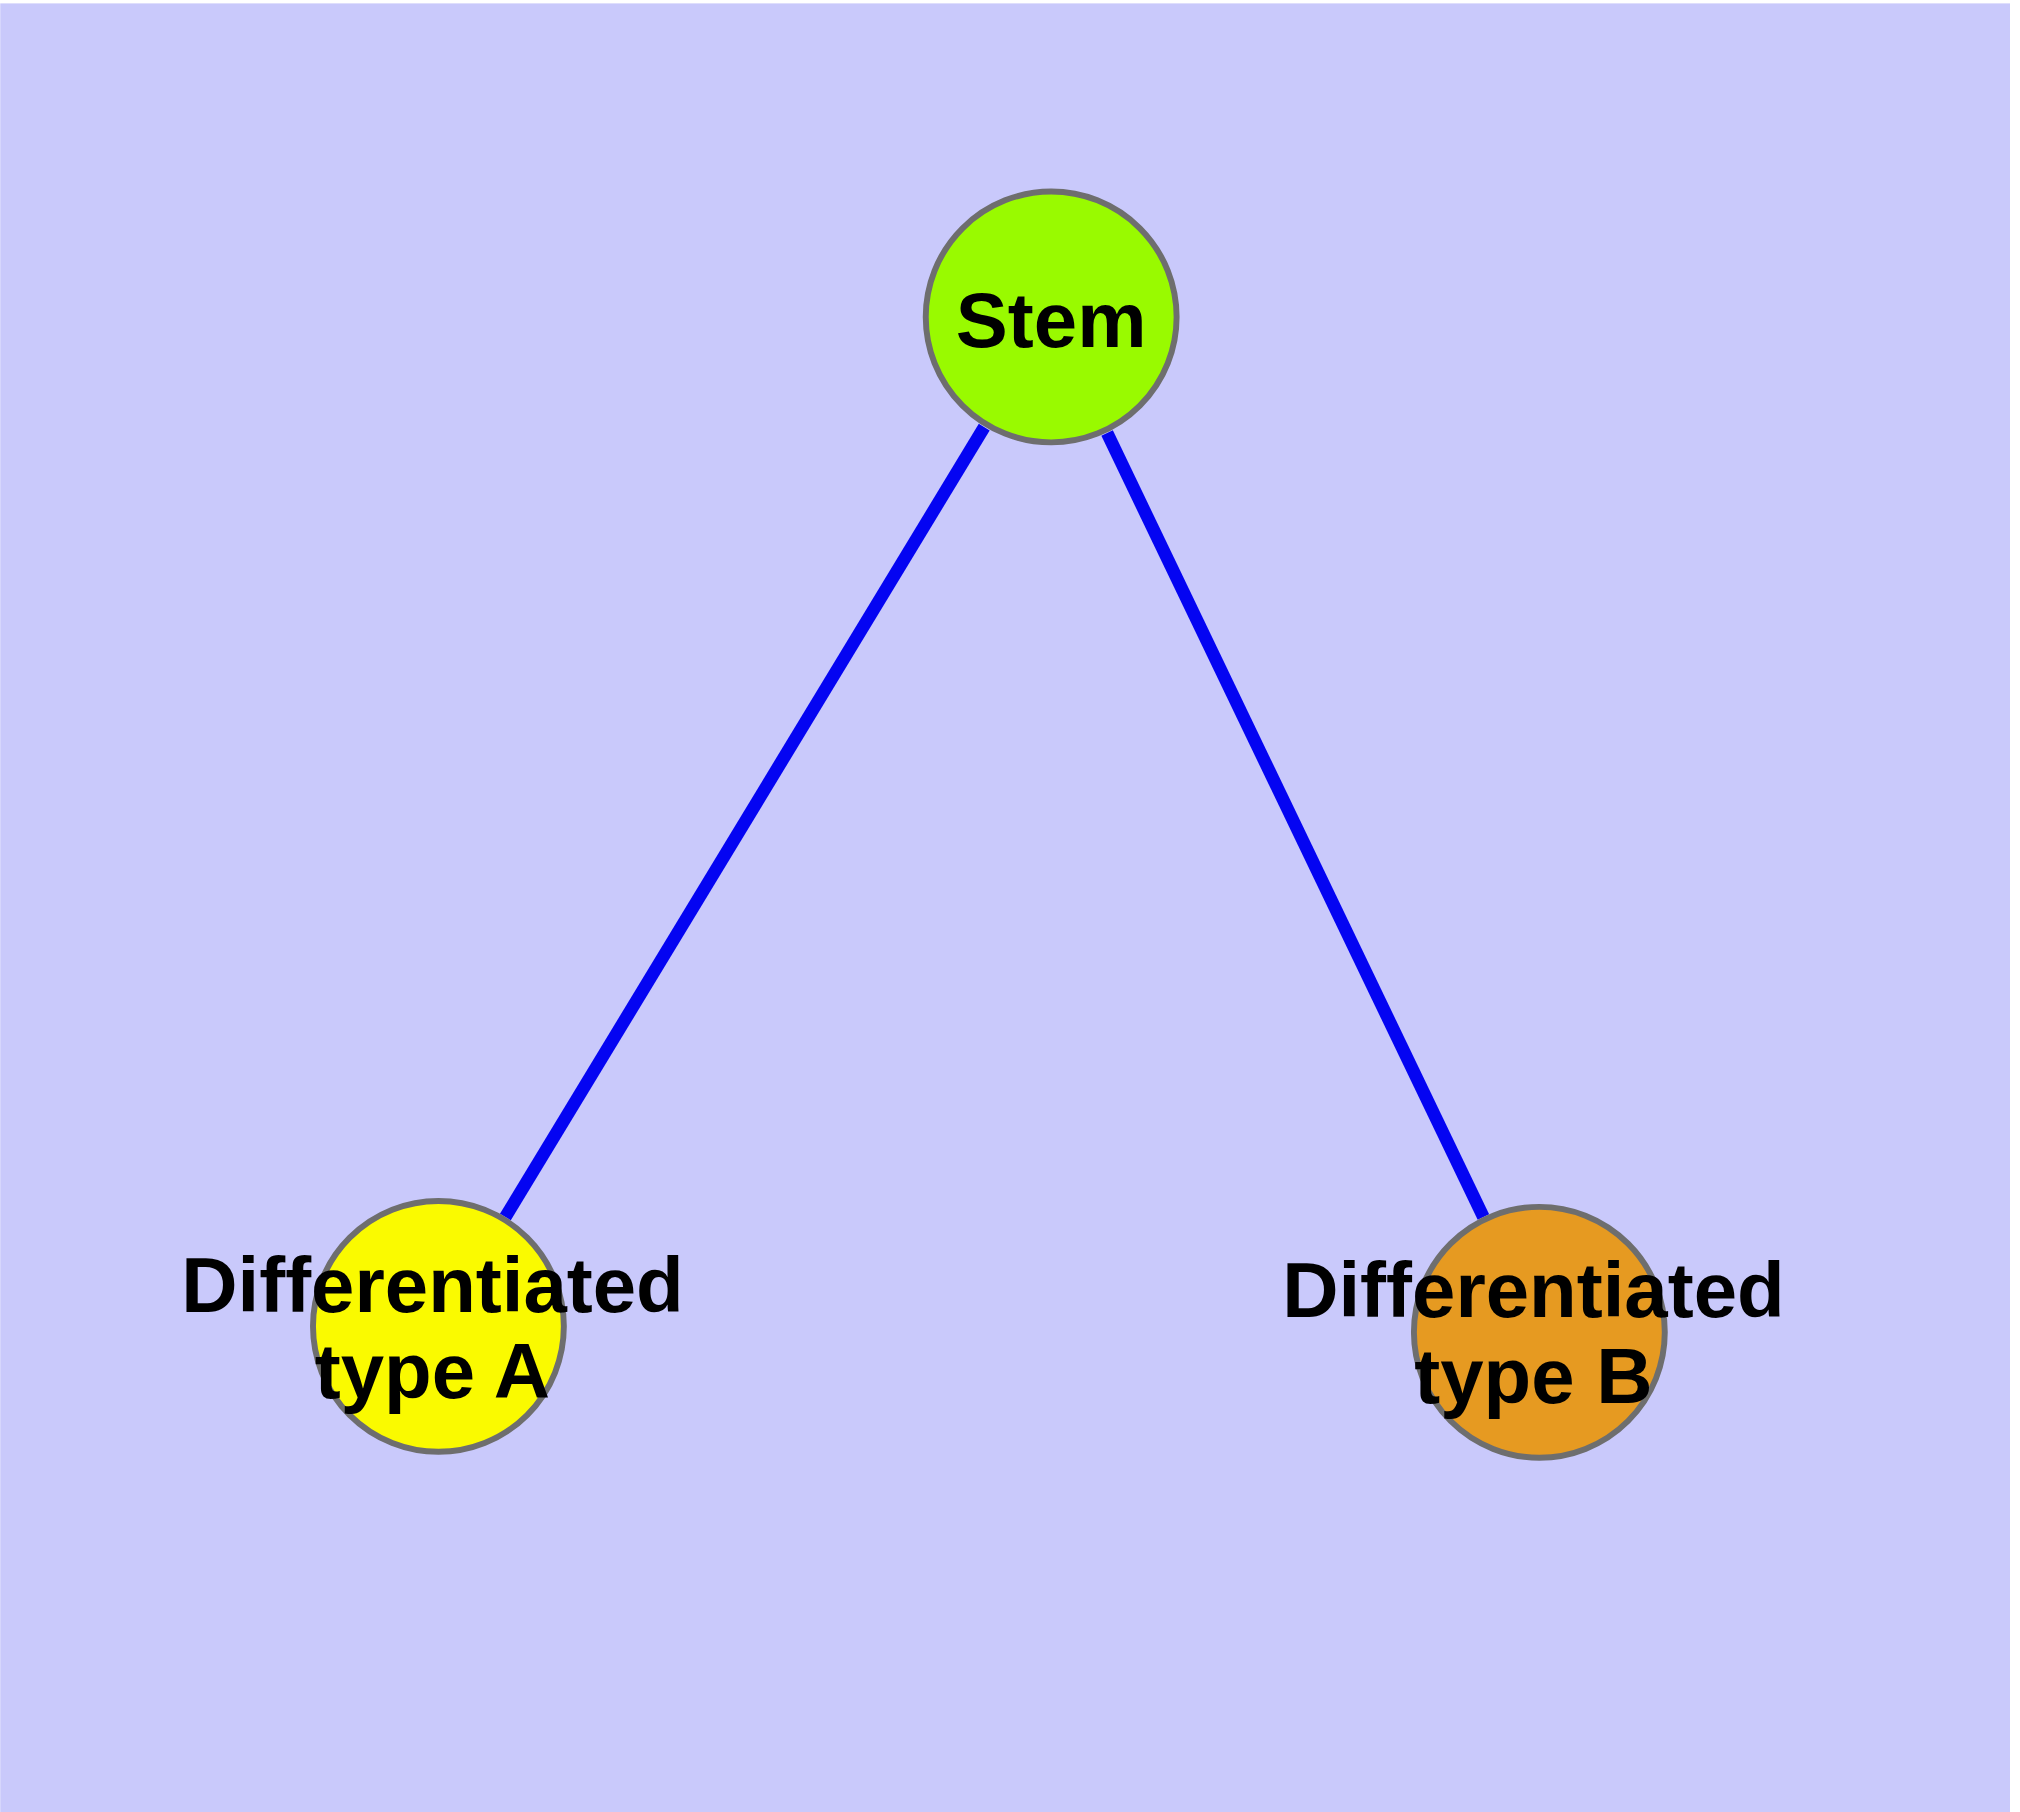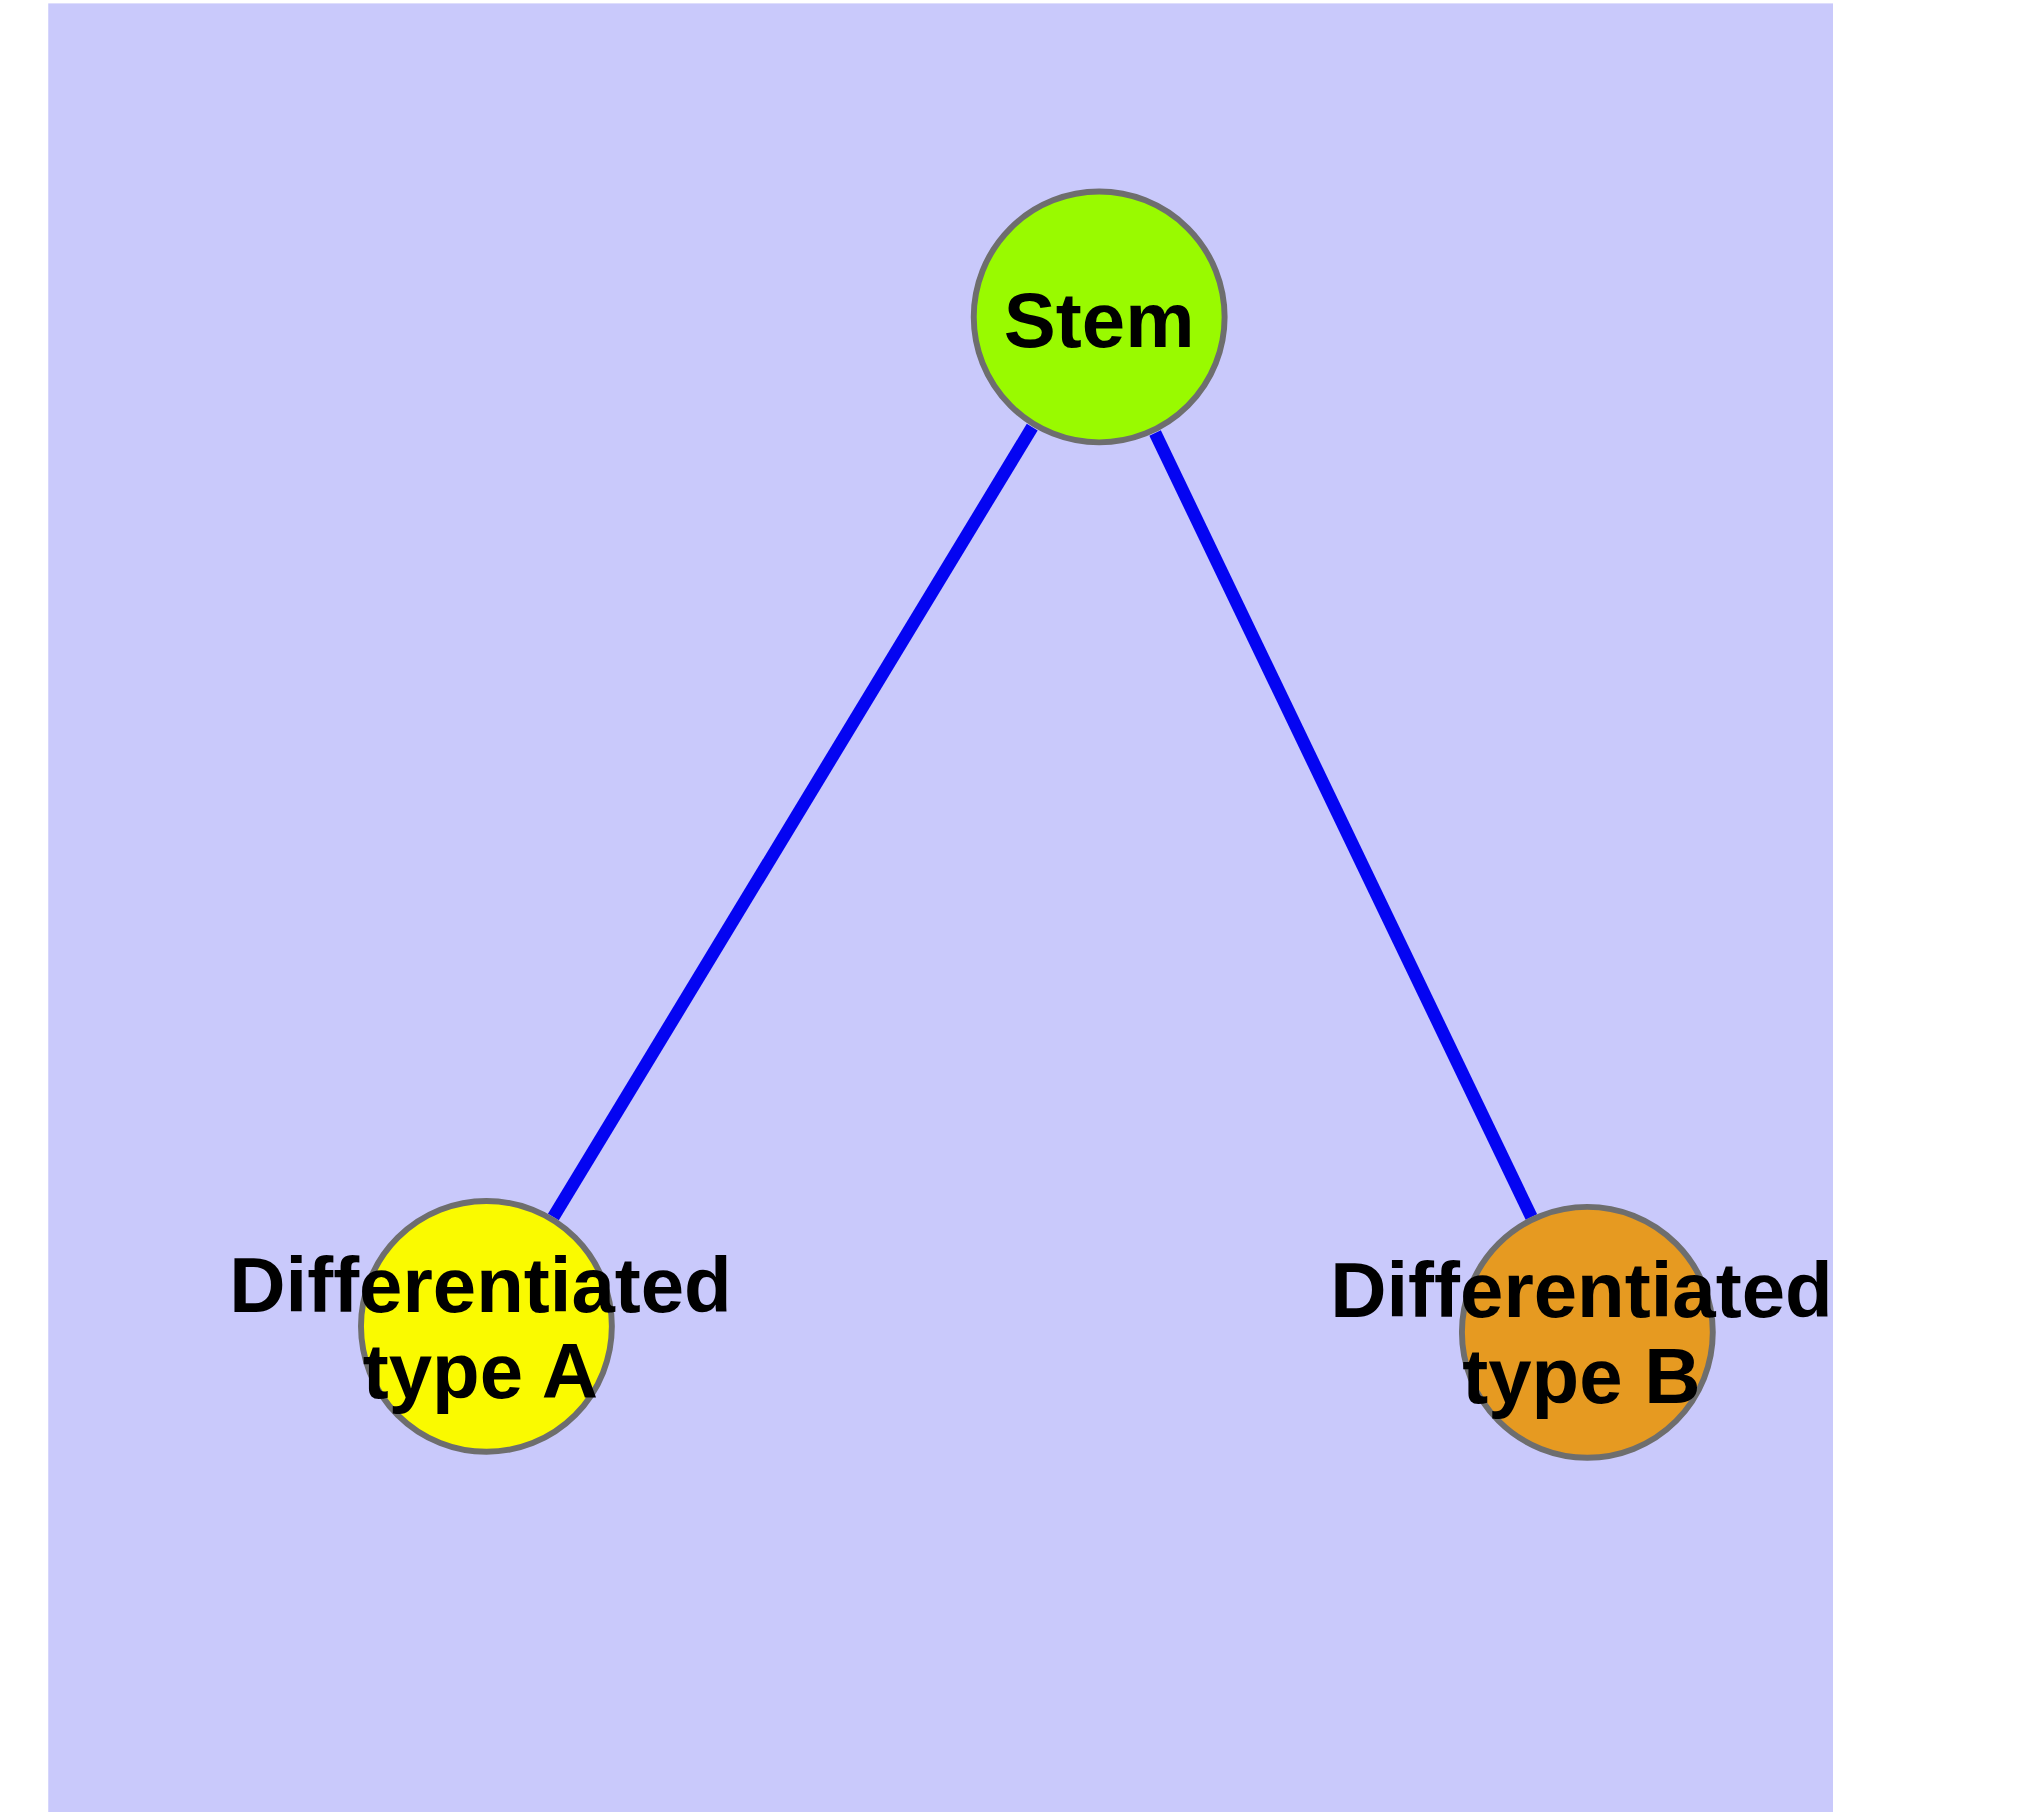--- a/index.html
+++ b/index.html
@@ -2,24 +2,23 @@
 <html style="font-size:13.6px"><head>
 <meta charset="utf-8">
 <style>
   html, body {
     margin: 0;
     padding: 0;
     background: #ffffff;
   }
   .stage {
     position: relative;
-    width: 1785px;
+    width: 2010px;
     height: 1812px;
     overflow: hidden;
-    padding-left: 48px;
   }
   svg { display: block; }
   .edge {
     stroke-width: 15;
     stroke-linecap: butt;
     fill: none;
   }
   .node {
     stroke-width: 7;
   }

